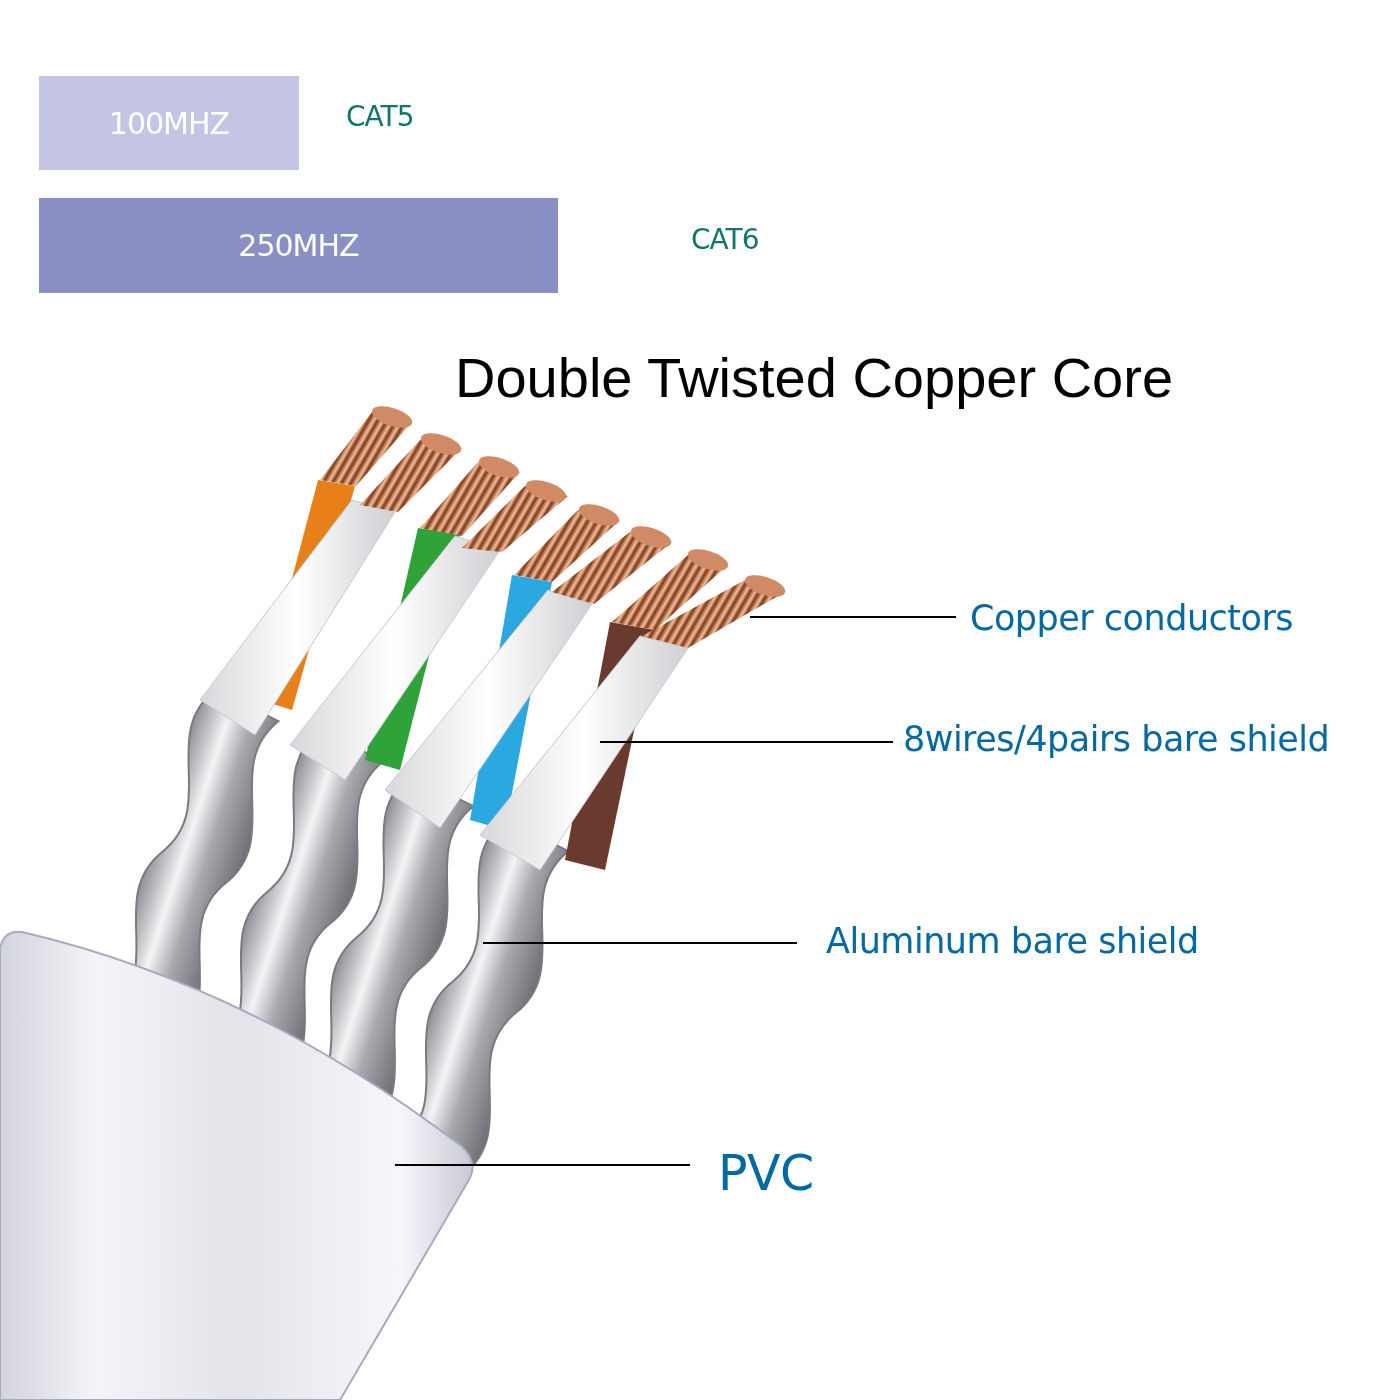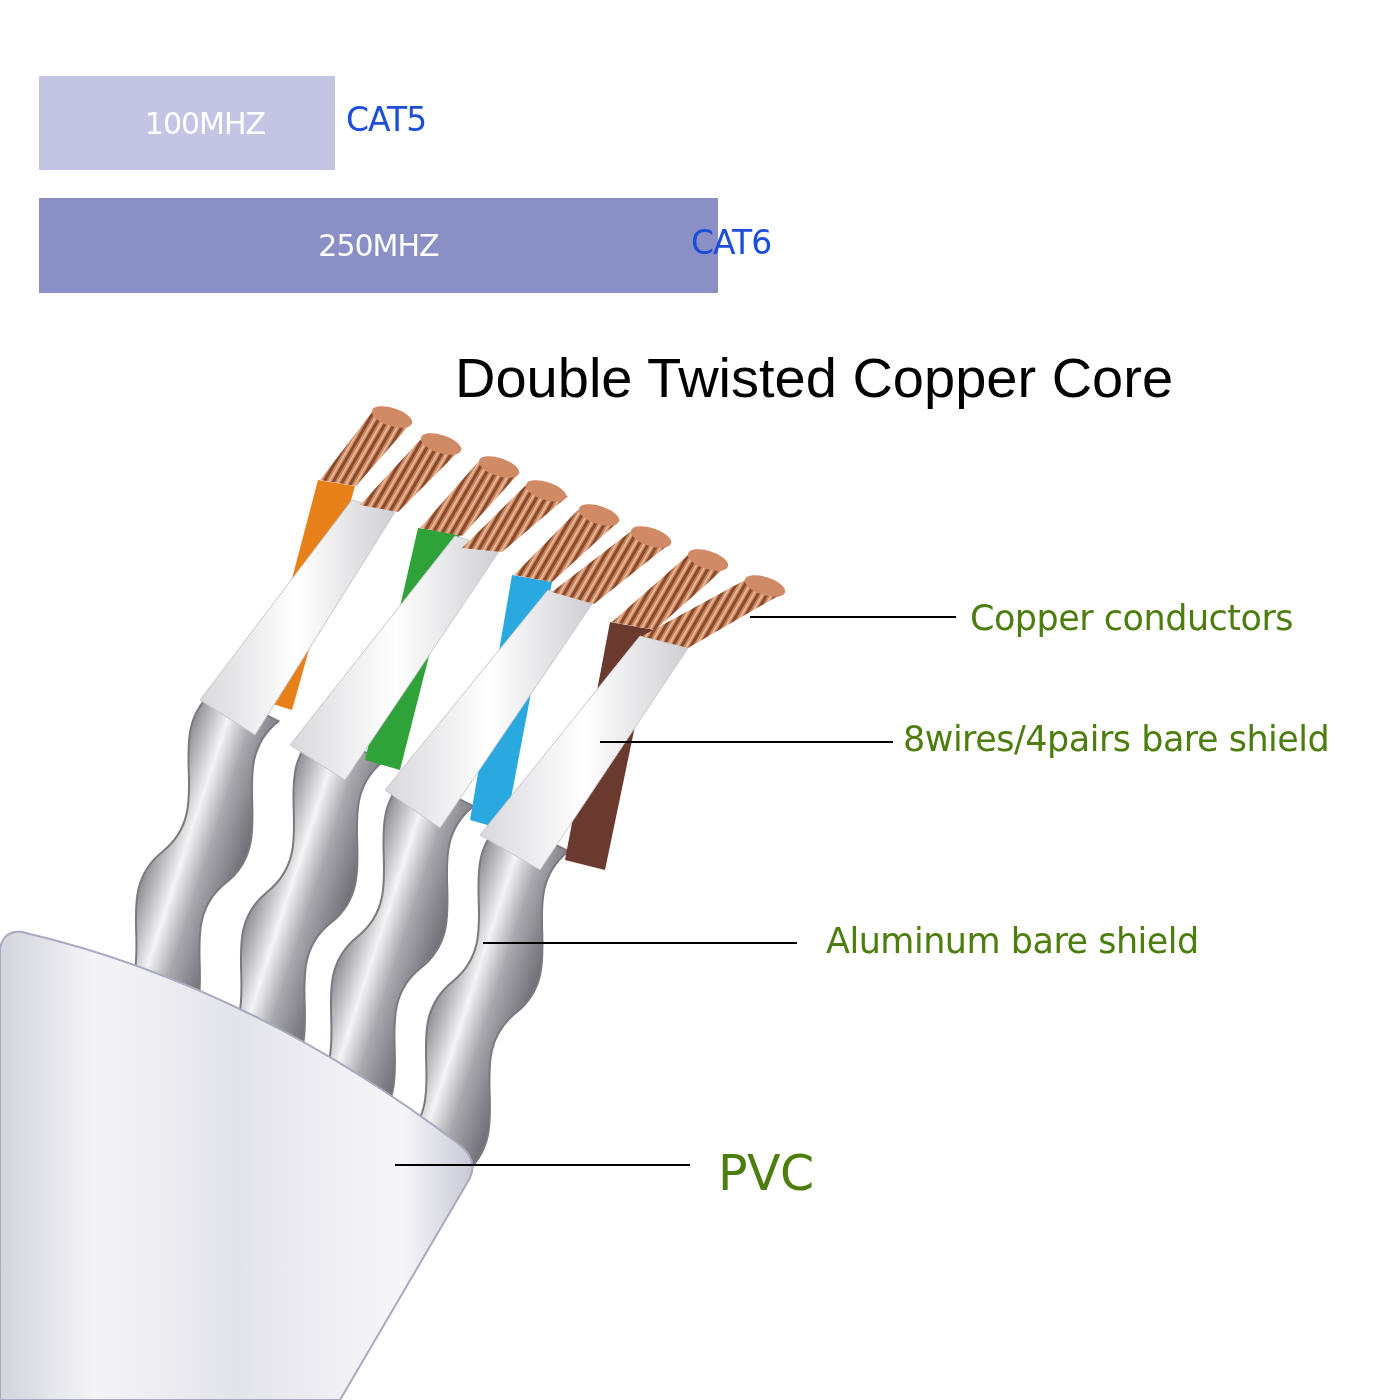--- a/index.html
+++ b/index.html
@@ -1,24 +1,24 @@
 <!DOCTYPE html>
 <html><head>
   <meta charset="utf-8">
   <style>
     html, body { margin: 0; padding: 0; background: #ffffff; }
     body { width: 1400px; height: 1400px; position: relative; overflow: hidden; font-family: "Liberation Sans", sans-serif; }
     .bar { position: absolute; display: flex; align-items: center; justify-content: center; color: #ffffff; font-family: "DejaVu Sans", sans-serif; font-size: 30px; letter-spacing: -1px; }
-    .bar-cat5 { left: 39px; top: 76px; width: 260px; height: 94px; padding-left: 36px; }
-    .bar-cat6 { left: 39px; top: 198px; width: 679px; height: 95px; }
-    .cat-label { position: absolute; font-family: "DejaVu Sans", sans-serif; font-size: 33px; color: #1d4ed8; letter-spacing: -1px; }
+    .bar-cat5 { left: 39px; top: 76px; width: 260px; height: 94px; }
+    .bar-cat6 { left: 39px; top: 198px; width: 519px; height: 95px; }
+    .cat-label { position: absolute; font-family: "DejaVu Sans", sans-serif; font-size: 28px; color: #0f766e; letter-spacing: -1px; }
     .cat5-label { left: 346px; top: 100px; }
     .cat6-label { left: 691px; top: 223px; }
     .title { position: absolute; left: 455px; top: 345px; font-family: "Liberation Sans", sans-serif; font-size: 56px; color: #000; white-space: nowrap; }
-    .callout-label { position: absolute; font-family: "DejaVu Sans", sans-serif; font-size: 35px; color: #4d7c0f; white-space: nowrap; letter-spacing: -0.5px; }
+    .callout-label { position: absolute; font-family: "DejaVu Sans", sans-serif; font-size: 35px; color: #0369a1; white-space: nowrap; letter-spacing: -0.5px; }
     .lbl-copper { left: 970px; top: 598px; }
     .lbl-8wires { left: 903px; top: 719px; }
     .lbl-foil { left: 826px; top: 921px; }
     .lbl-pvc { left: 718px; top: 1145px; font-size: 49px; }
     svg.illus { position: absolute; left: 0; top: 0; }
   </style>
 </head>
 <body>
 
 <div class="bar bar-cat5" style="background:#c4c5e5;">

